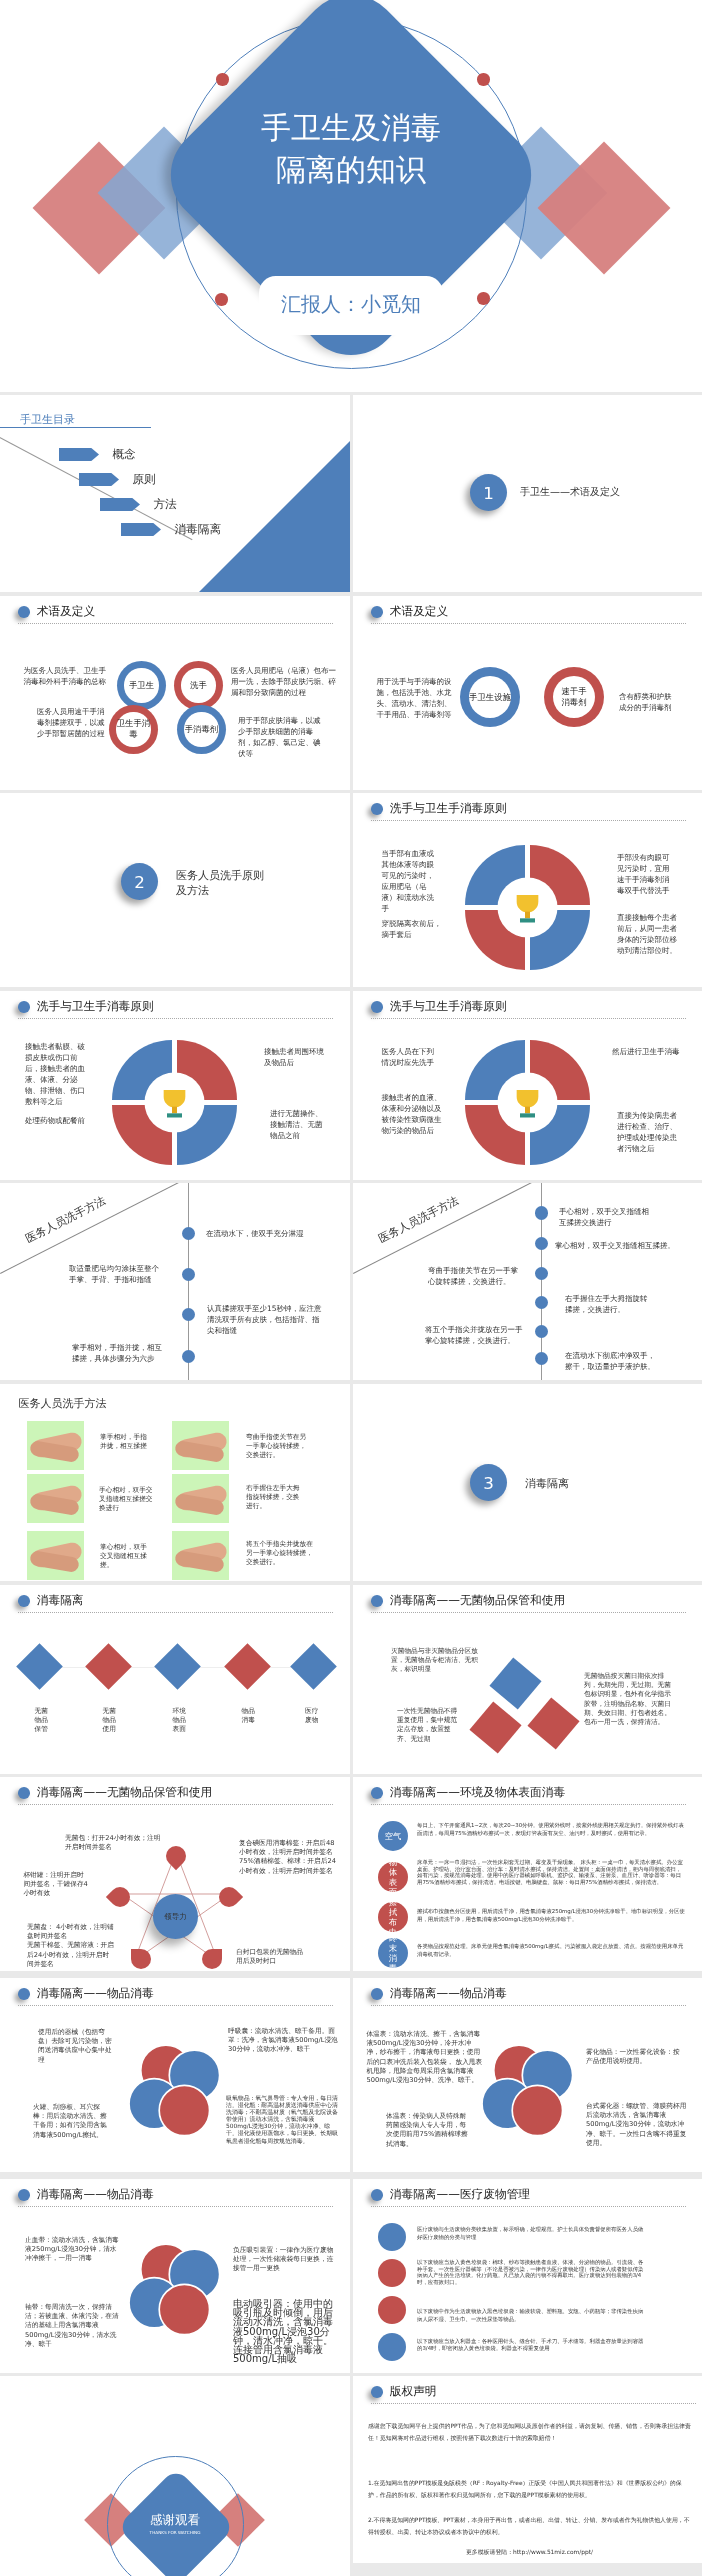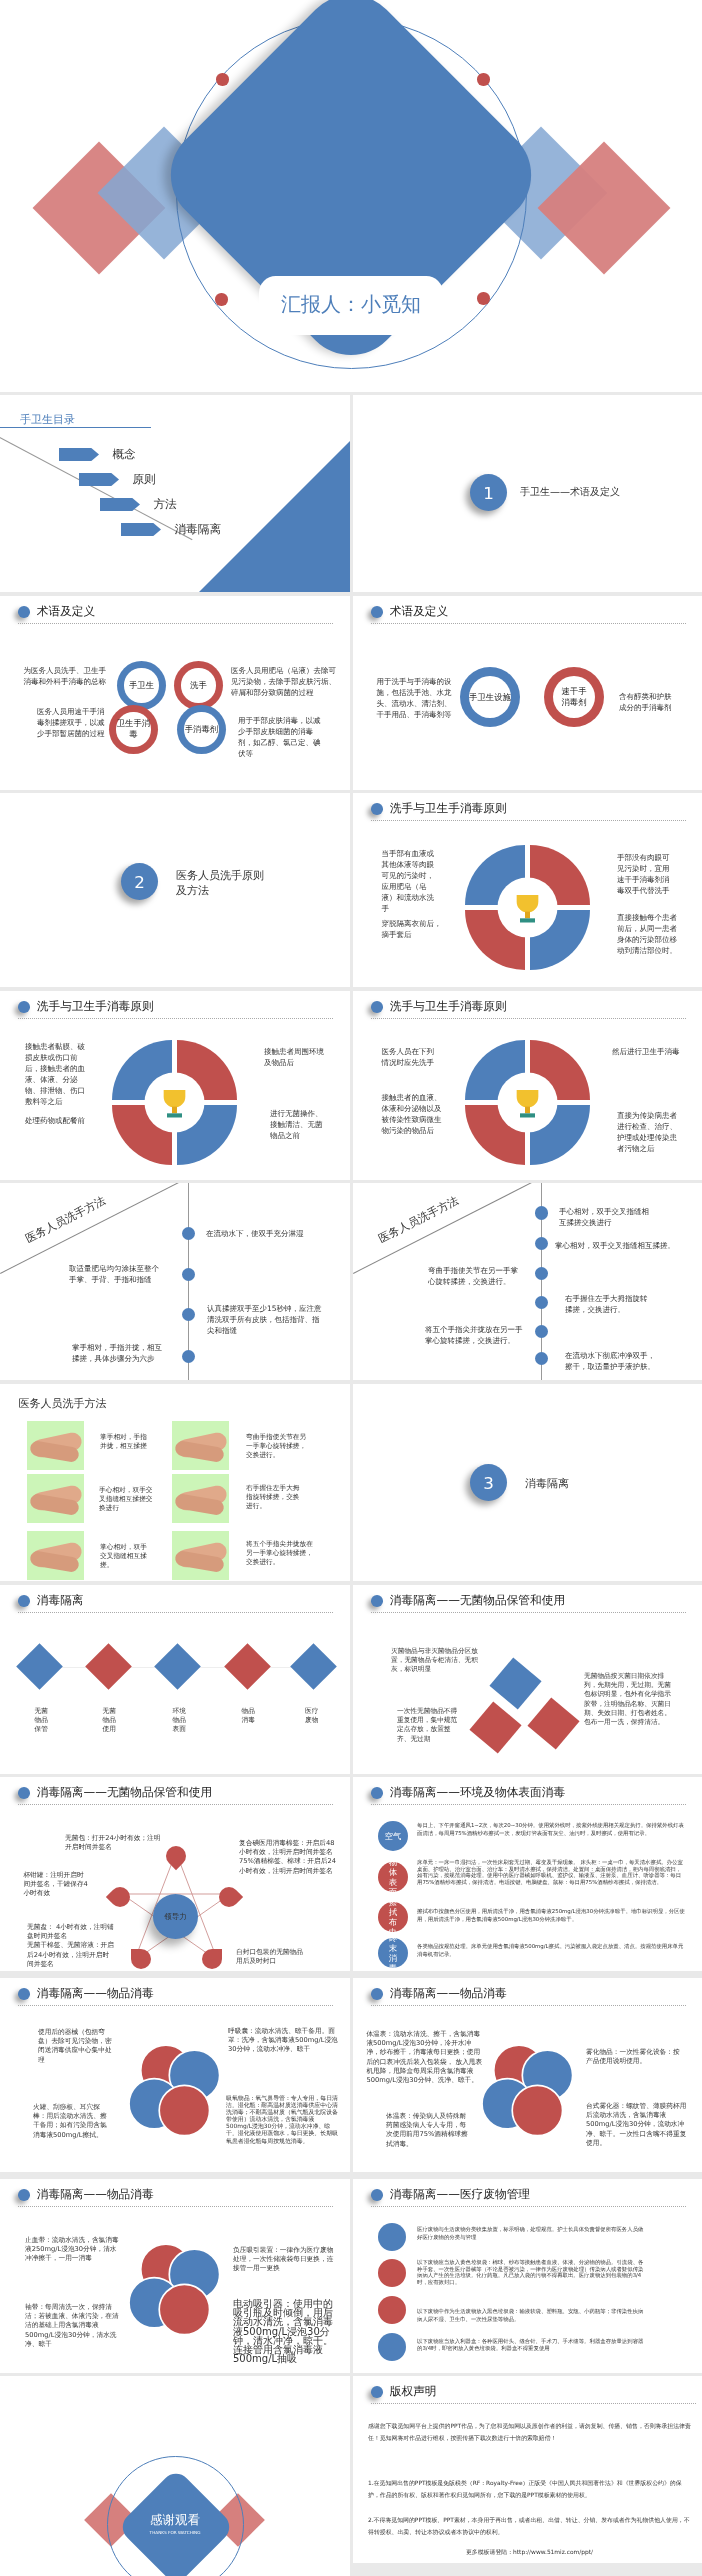--- a/index.html
+++ b/index.html
@@ -33,20 +33,22 @@
   <div style="position:absolute;left:117px;top:146px;width:94px;height:94px;background:#84a7d2;opacity:.85;transform:rotate(45deg)"></div>
   <div style="position:absolute;left:494px;top:146px;width:94px;height:94px;background:#84a7d2;opacity:.85;transform:rotate(45deg)"></div>
   <div style="position:absolute;left:557px;top:161px;width:94px;height:94px;background:#d6807e;opacity:.95;transform:rotate(45deg)"></div>
   <div style="position:absolute;left:176px;top:18.4px;width:351px;height:351px;border:1.7px solid #4e7fba;border-radius:50%;clip-path:polygon(0 0,100% 0,100% 100%,0 100%)"></div>
   <div style="position:absolute;left:209px;top:33px;width:284px;height:284px;background:#4e7fba;transform:rotate(45deg);border-radius:50px;box-shadow:-5px 5px 8.4px rgba(0,0,0,.2)"></div>
   <div style="position:absolute;left:216px;top:73px;width:12.5px;height:12.5px;border-radius:50%;background:#c0504d"></div>
   <div style="position:absolute;left:477px;top:73px;width:12.5px;height:12.5px;border-radius:50%;background:#c0504d"></div>
   <div style="position:absolute;left:215px;top:293px;width:12.5px;height:12.5px;border-radius:50%;background:#c0504d"></div>
   <div style="position:absolute;left:477px;top:292px;width:12.5px;height:12.5px;border-radius:50%;background:#c0504d"></div>
   <div style="position:absolute;left:209px;top:107px;width:284px;text-align:center;color:#fff;font-size:30px;line-height:42px">
+    <div>手卫生及消毒</div>
+    <div>隔离的知识</div>
   </div>
   <div style="position:absolute;left:259px;top:276px;width:184px;height:59px;background:#fff;border-radius:16.7px"></div>
   <div style="position:absolute;left:259px;top:291px;width:184px;text-align:center;color:#4e7fba;font-size:20px">汇报人：小觅知</div>
 </div>
 
 <div class="slide" style="left:0;top:395px;width:350px;height:197px">
   <div style="position:absolute;left:20px;top:16.7px;font-size:11px;color:#4e7fba">手卫生目录</div>
   <div style="position:absolute;left:0;top:32px;width:151px;border-top:1.7px solid #4e7fba"></div>
   <div style="position:absolute;left:0;top:42px;width:218px;border-top:0.8px solid #999;transform-origin:0 0;transform:rotate(28deg)"></div>
   <div style="position:absolute;right:0;bottom:0;width:0;height:0;border-left:151px solid transparent;border-bottom:151px solid #4e7fba"></div>
@@ -85,21 +87,21 @@
   <div class="gearring red" style="left:174px;top:65px;width:49px;height:49px">
       <div class="inner">洗手</div>
     </div>
   <div class="gearring red" style="left:109px;top:109px;width:49px;height:49px">
       <div class="inner">卫生手消毒</div>
     </div>
   <div class="gearring blue" style="left:177px;top:109px;width:49px;height:49px">
       <div class="inner">手消毒剂</div>
     </div>
   <div class="txt" style="left:23.4px;top:69px;width:89px">为医务人员洗手、卫生手消毒和外科手消毒的总称</div>
-  <div class="txt" style="left:231px;top:69px;width:105px">医务人员用肥皂（皂液）去除可见污染物，去除手部皮肤污垢、碎屑和部分致病菌的过程</div>
+  <div class="txt" style="left:231px;top:69px;width:105px">医务人员用肥皂（皂液）包布一用一洗，去除手部皮肤污垢、碎屑和部分致病菌的过程</div>
   <div class="txt" style="left:37px;top:110px;width:74px">医务人员用速干手消毒剂揉搓双手，以减少手部暂居菌的过程</div>
   <div class="txt" style="left:238px;top:119px;width:88px">用于手部皮肤消毒，以减少手部皮肤细菌的消毒剂，如乙醇、氯己定、碘伏等</div>
 </div>
 
 <div class="slide" style="left:353px;top:596px;width:350px;height:194px">
   <div class="hdr">
       <span class="dot"></span>
       <span class="t">术语及定义</span>
     </div>
   <div class="hline"></div>

